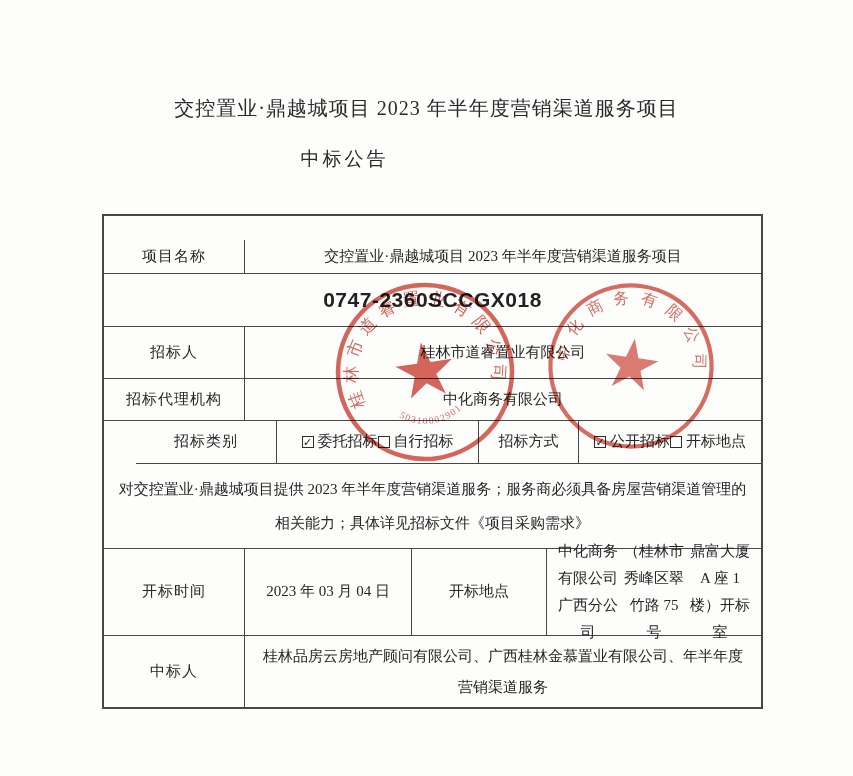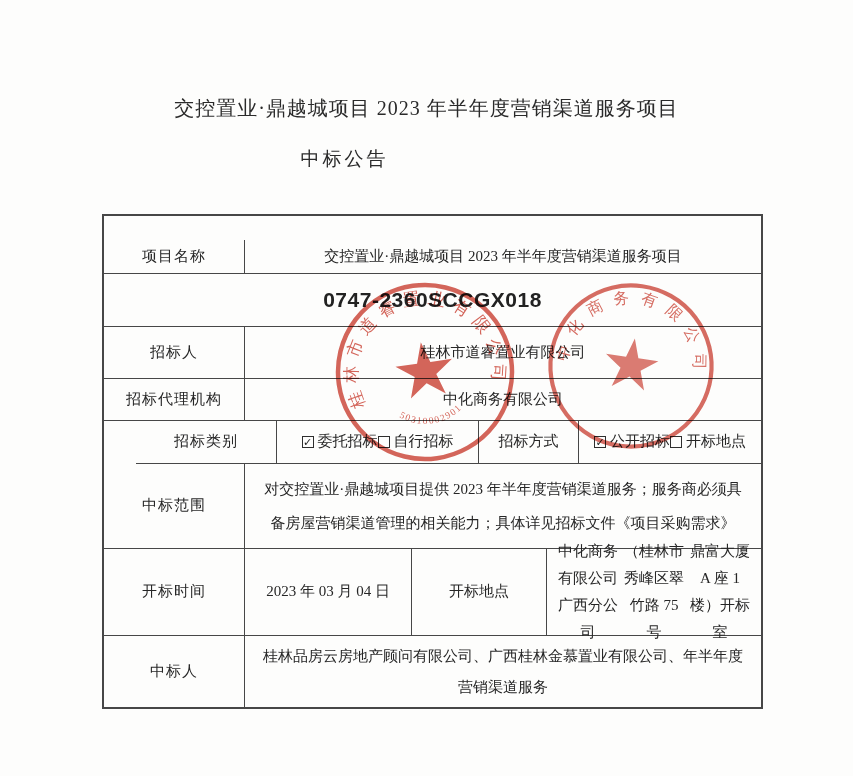--- a/index.html
+++ b/index.html
@@ -108,21 +108,20 @@
         <span>公开招标</span>
       </span>
       <span class="opt">
         <span class="cbx"></span>
         <span>开标地点</span>
       </span>
     </div>
   </div>
 
   <div class="row r6">
-    <div class="cell lbl">中标范围</div>
     <div class="cell val scope-val">对交控置业·鼎越城项目提供 2023 年半年度营销渠道服务；服务商必须具备房屋营销渠道管理的相关能力；具体详见招标文件《项目采购需求》</div>
   </div>
 
   <div class="row r7">
     <div class="cell lbl">开标时间</div>
     <div class="cell w167">2023 年 03 月 04 日</div>
     <div class="cell w135">开标地点</div>
     <div class="cell val place-val">
       <div>中化商务有限公司广西分公司</div>
       <div>（桂林市秀峰区翠竹路 75 号</div>

